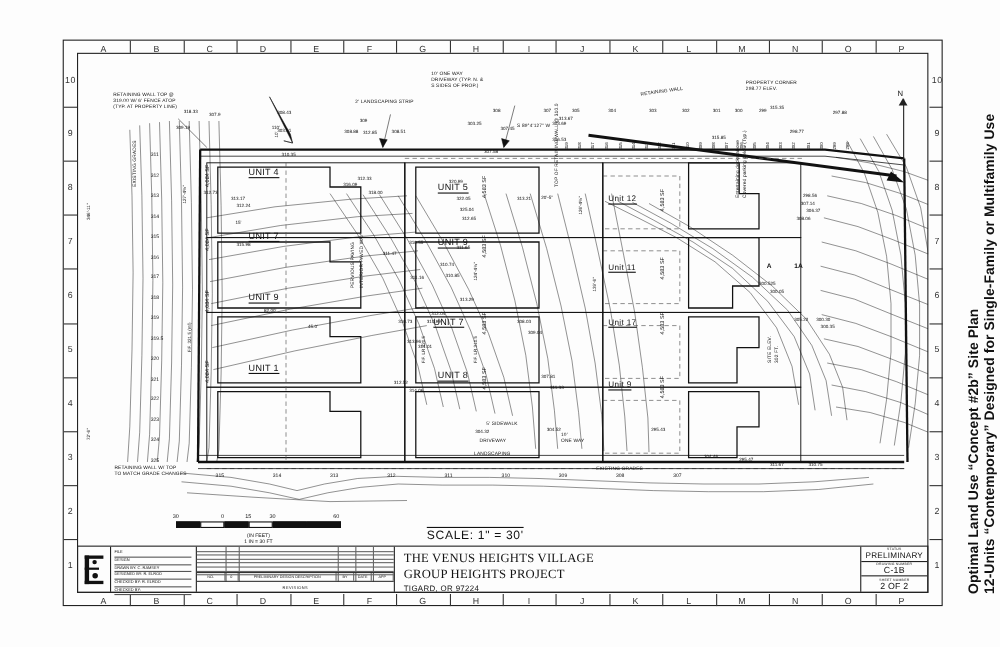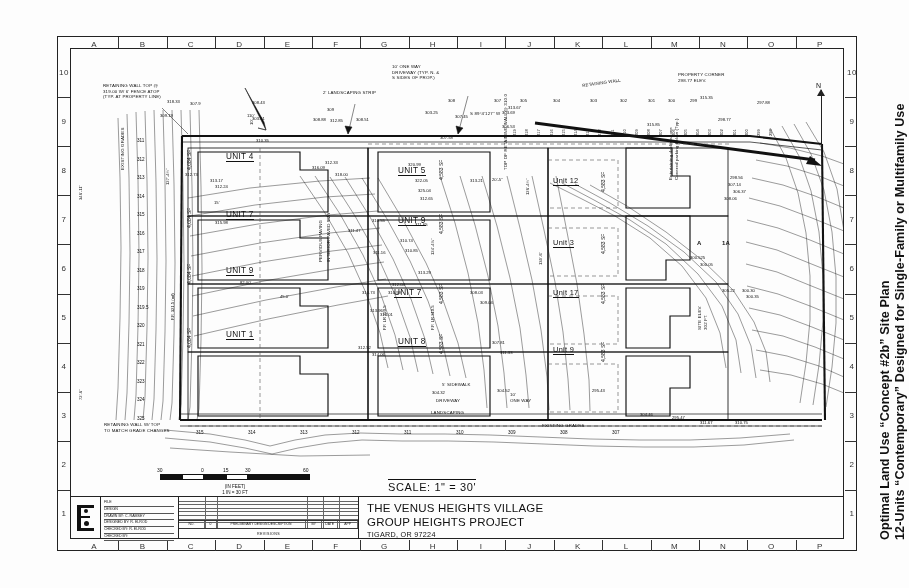--- a/index.html
+++ b/index.html
@@ -77,21 +77,21 @@
   .rev-body{position:absolute;left:0;right:0;bottom:9px;height:7px;
       border-top:.6px solid #333;border-bottom:.6px solid #333;
       display:flex;align-items:center;font-size:3.4px;color:#111;}
   .rev-cell{border-right:.5px solid #666;height:100%;display:flex;align-items:center;
       justify-content:center;text-align:center;line-height:1.05;box-sizing:border-box;}
   .rev-foot{position:absolute;left:0;right:0;bottom:0;height:9px;
       display:flex;align-items:center;justify-content:center;
       font-size:3.6px;letter-spacing:.4px;color:#111;}
 
   .proj{flex:1;padding:4px 0 0 8px;}
-  .proj-l1{font-size:11.5px;letter-spacing:.2px;color:#111;line-height:1.22;}
+  .proj-l1{font-size:11.5px;letter-spacing:.2px;color:#111;line-height:1.22;font-family:Liberation Serif, serif;}
   .proj-l3{font-size:7.2px;letter-spacing:.3px;color:#111;margin-top:1px;}
 
   .sheettitle{flex:0 0 140px;text-align:center;padding-top:4px;}
   .st-l{font-size:11px;letter-spacing:.2px;color:#111;line-height:1.25;}
   .st-lu{font-size:9.4px;font-weight:bold;color:#111;margin-top:1px;
       border-top:1px solid #111;padding-top:1px;}
 
   .status{flex:0 0 60px;}
   .sbox{border-bottom:1px solid #222;box-sizing:border-box;height:33.33%;
       display:flex;flex-direction:column;align-items:center;justify-content:center;}
@@ -382,21 +382,21 @@
       <div class="unitlbl" style="left: 398px; top: 166px;">UNIT 5</div>
       <div class="sf" style="left: 438px; top: 180px;">4,583 SF</div>
       <div class="unitlbl" style="left: 398px; top: 216px;">UNIT 9</div>
       <div class="sf" style="left: 438px; top: 234px;">4,583 SF</div>
       <div class="unitlbl" style="left: 394px; top: 288px;">UNIT 7</div>
       <div class="sf" style="left: 438px; top: 304px;">4,583 SF</div>
       <div class="unitlbl" style="left: 398px; top: 337px;">UNIT 8</div>
       <div class="sf" style="left: 438px; top: 354px;">4,583 SF</div>
       <div class="unitlbl small" style="left: 553px; top: 176px;">Unit 12</div>
       <div class="sf" style="left: 600px; top: 192px;">4,583 SF</div>
-      <div class="unitlbl small" style="left: 553px; top: 238px;">Unit 3</div>
+      <div class="unitlbl small" style="left: 553px; top: 238px;">Unit 11</div>
       <div class="sf" style="left: 600px; top: 254px;">4,583 SF</div>
       <div class="unitlbl small" style="left: 553px; top: 288px;">Unit 17</div>
       <div class="sf" style="left: 600px; top: 304px;">4,583 SF</div>
       <div class="unitlbl small" style="left: 553px; top: 345px;">Unit 9</div>
       <div class="sf" style="left: 600px; top: 362px;">4,583 SF</div>
       <div class="ann" style="left: 103px; top: 83px;">RETAINING WALL TOP @
 319.00 W/ 6' FENCE ATOP
 (TYP. AT PROPERTY LINE)</div>
       <div class="ann" style="left: 323px; top: 90px;">2' LANDSCAPING STRIP</div>
       <div class="ann" style="left: 392px; top: 64px;">10' ONE WAY
@@ -645,18 +645,32 @@
       <div class="rev-foot">REVISIONS</div>
     </div>
 
     <div class="tb proj">
       <div class="proj-l1">THE VENUS HEIGHTS VILLAGE</div>
       <div class="proj-l1">GROUP HEIGHTS PROJECT</div>
       <div class="proj-l3">TIGARD, OR 97224</div>
     </div>
 
 
+    <div class="tb status">
+      <div class="sbox">
+        <div class="sb-k">STATUS</div>
+        <div class="sb-v sm">PRELIMINARY</div>
+      </div>
+      <div class="sbox">
+        <div class="sb-k">DRAWING NUMBER</div>
+        <div class="sb-v">C-1B</div>
+      </div>
+      <div class="sbox">
+        <div class="sb-k">SHEET NUMBER</div>
+        <div class="sb-v">2 OF 2</div>
+      </div>
+    </div>
   </div>
 
   <div class="sidetext" style="left:878px;top:540px;">Optimal Land Use “Concept #2b” Site Plan</div>
   <div class="sidetext" style="left:893px;top:540px;">12-Units “Contemporary” Designed for Single-Family or Multifamily Use</div>
 
 </div>
 
 </body></html>

